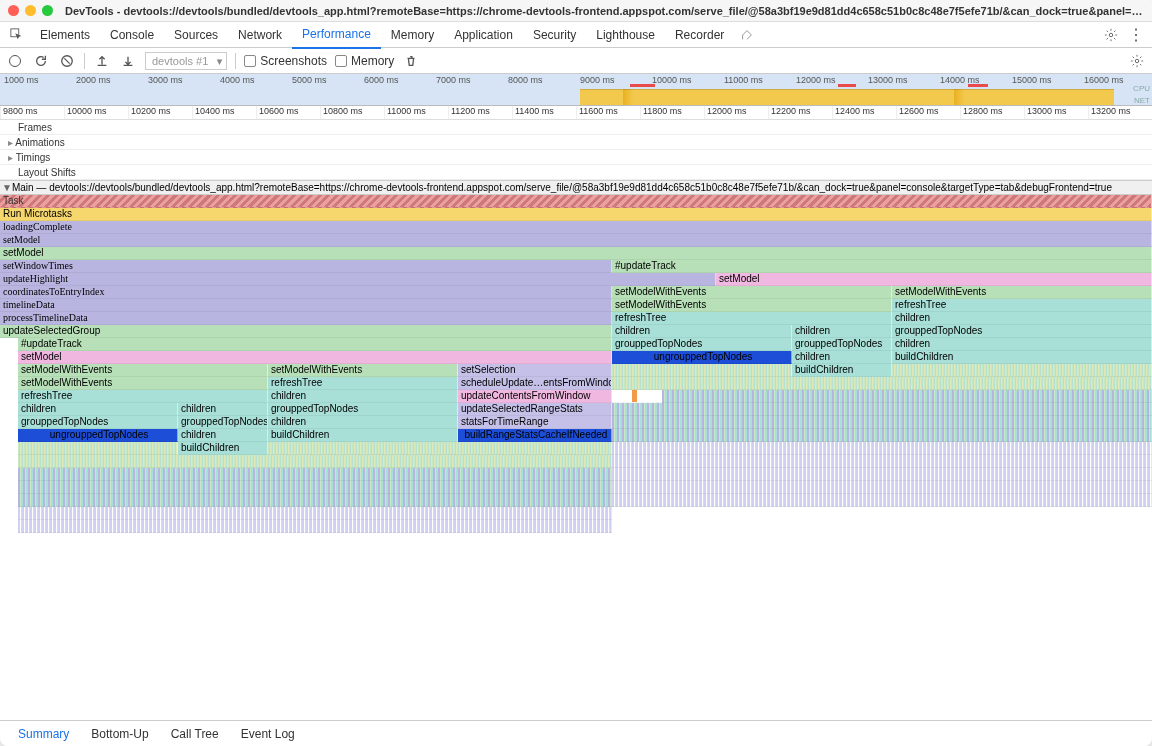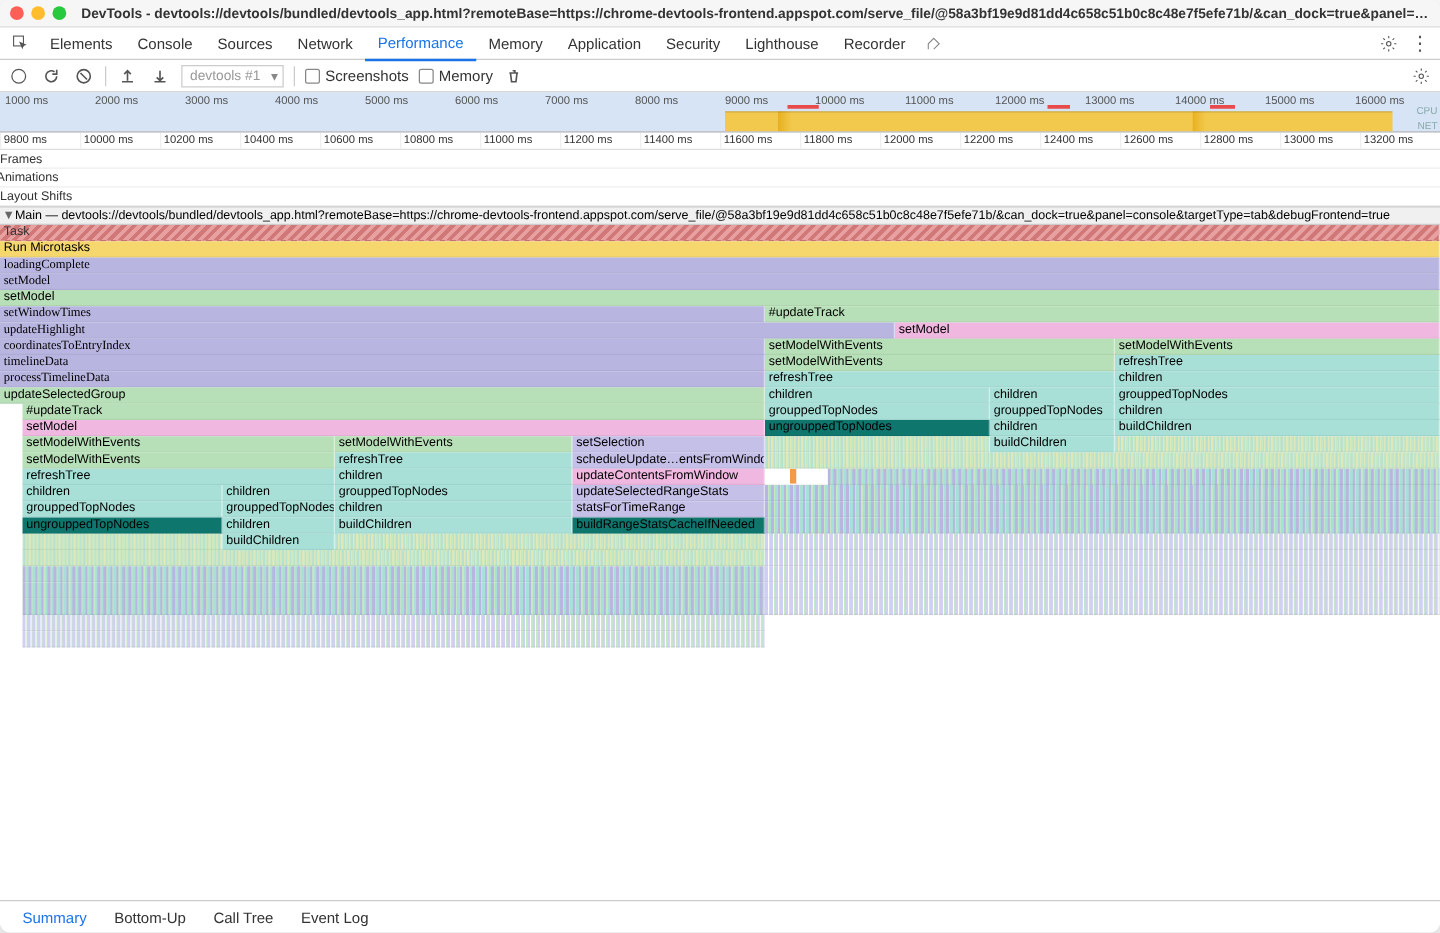--- a/index.html
+++ b/index.html
@@ -29,35 +29,35 @@
 .overview{height:32px;background:#d6e4f5;border-bottom:1px solid #bbb;position:relative;}
 .ov-ticks{position:absolute;top:1px;left:0;right:0;display:flex;font-size:9px;color:#555;}
 .ov-ticks span{flex:1;text-align:left;padding-left:4px;}
 .ov-cpu{position:absolute;bottom:0;left:580px;right:38px;height:16px;background:linear-gradient(to right,#f2c94c 0%,#f2c94c 8%,#e8b020 8%,#f2c94c 10%,#f2c94c 70%,#e8b020 70%,#f2c94c 72%,#f2c94c 100%);border-top:1px solid rgba(0,0,0,.15);}
 .ov-red{position:absolute;top:10px;height:3px;background:#e94b4b;}
 .ov-lbl{position:absolute;right:2px;font-size:8px;color:#8aa;}
 .ruler{height:14px;border-bottom:1px solid #ddd;display:flex;font-size:9px;color:#333;}
 .ruler span{flex:1;text-align:left;padding-left:2px;border-left:1px solid #eee;}
 .tracks{}
 .trow{height:15px;display:flex;align-items:center;border-bottom:.5px solid #eee;font-size:10px;}
-.thead{width:100px;color:#333;}
+.thead{width:100px;padding-left:18px;color:#333;}
 .thead.disc::before{content:"▸ ";color:#888;margin-left:-10px;}
 .frames-bar{flex:1;height:100%;position:relative;}
 .frames-bar .ms{position:absolute;left:230px;top:0;font-size:10px;color:#333;}
 .frames-stripes{position:absolute;left:550px;right:0;top:0;bottom:0;background:repeating-linear-gradient(90deg,#f2c94c,#f2c94c 2px,#fff 2px,#fff 4px);}
 .mainhdr{height:15px;background:#f0f0f0;border-top:1px solid #ccc;border-bottom:1px solid #ccc;display:flex;align-items:center;font-size:10px;padding-left:2px;}
 .mainhdr::before{content:"▼ ";color:#666;}
 .flame{font-size:10px;}
 .fr{height:13px;display:flex;}
 .fc{height:13px;padding-left:3px;white-space:nowrap;overflow:hidden;border-right:1px solid rgba(255,255,255,.5);border-bottom:.5px solid rgba(0,0,0,.05);}
 .c-task{background:repeating-linear-gradient(135deg,#e8a0a0,#e8a0a0 3px,#d07878 3px,#d07878 6px);color:#333;}
 .c-yel{background:#f5d76e;}
 .c-pur{background:#b8b5e0;font-family:Liberation Serif, serif;}
 .c-grn{background:#b8e0b8;}
-.c-grn2{background:#0f766e;}
+.c-grn2{background:#1d4ed8;text-align:center;}
 .c-teal{background:#a8e0d8;}
 .c-pink{background:#f0b8e0;}
 .c-pur2{background:#c5c0e8;}
 .noise{background:repeating-linear-gradient(90deg,#c5e8c5 0,#c5e8c5 1px,#b8e0d0 1px,#b8e0d0 2px,#e0e8b8 2px,#e0e8b8 3px);}
 .noise2{background:repeating-linear-gradient(90deg,#b8b5e0 0,#b8b5e0 2px,#c5e8c5 2px,#c5e8c5 3px,#a8e0d8 3px,#a8e0d8 5px);}
 .halfnoise{background:repeating-linear-gradient(90deg,#d0d0f0 0,#d0d0f0 2px,#fff 2px,#fff 3px,#c5e8c5 3px,#c5e8c5 4px);}
 .bottom-tabs{position:absolute;left:0;right:0;bottom:0;height:26px;border-top:1px solid #ccc;display:flex;align-items:center;padding-left:8px;gap:2px;background:#fff;}
 .btab{padding:5px 10px;font-size:12px;color:#333;}
 .btab.active{color:#1a73e8;}
 .spacer-grow{flex:1;}
@@ -206,20 +206,23 @@
 </div>
 
 <div class="tracks">
   <div class="trow">
     <div class="thead">Frames</div>
   </div>
   <div class="trow">
       <div class="thead disc">Animations</div>
     </div>
   <div class="trow">
+      <div class="thead disc">Timings</div>
+    </div>
+  <div class="trow">
       <div class="thead" style="width:auto">Layout Shifts</div>
     </div>
 </div>
 
 <div class="mainhdr">
   <span style="overflow:hidden;white-space:nowrap">Main — devtools://devtools/bundled/devtools_app.html?remoteBase=https://chrome-devtools-frontend.appspot.com/serve_file/@58a3bf19e9d81dd4c658c51b0c8c48e7f5efe71b/&amp;can_dock=true&amp;panel=console&amp;targetType=tab&amp;debugFrontend=true</span>
 </div>
 
 <div class="flame">
   <div class="fr">

